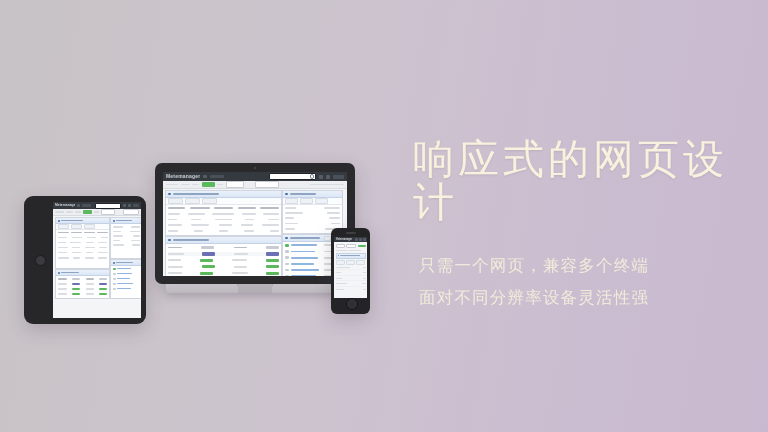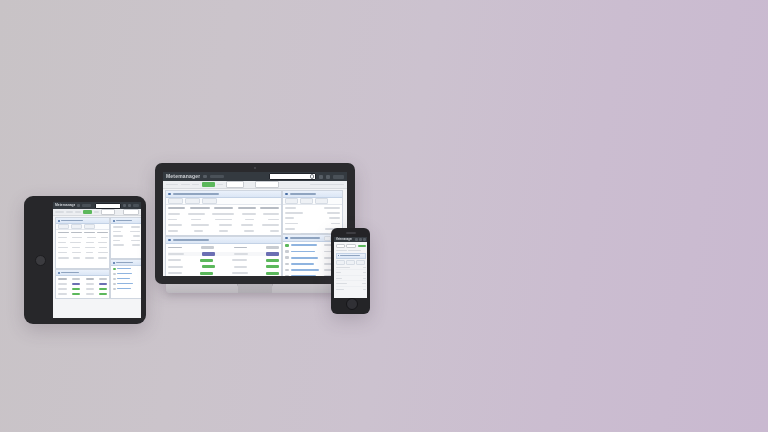--- a/index.html
+++ b/index.html
@@ -569,17 +569,20 @@
           <div style="display:flex;justify-content:space-between;">
               <div class="tline" style="width:8px;height:1.3px;"></div>
               <div class="tline" style="width:3px;height:1.3px;"></div>
             </div>
         </div>
       </div>
     </div>
   </div>
 
   <div class="copy">
+    <div class="headline">响应式的网页设计</div>
     <div class="sub">
+      <p>只需一个网页，兼容多个终端</p>
+      <p>面对不同分辨率设备灵活性强</p>
     </div>
   </div>
 
 </div>
 
 </body></html>

